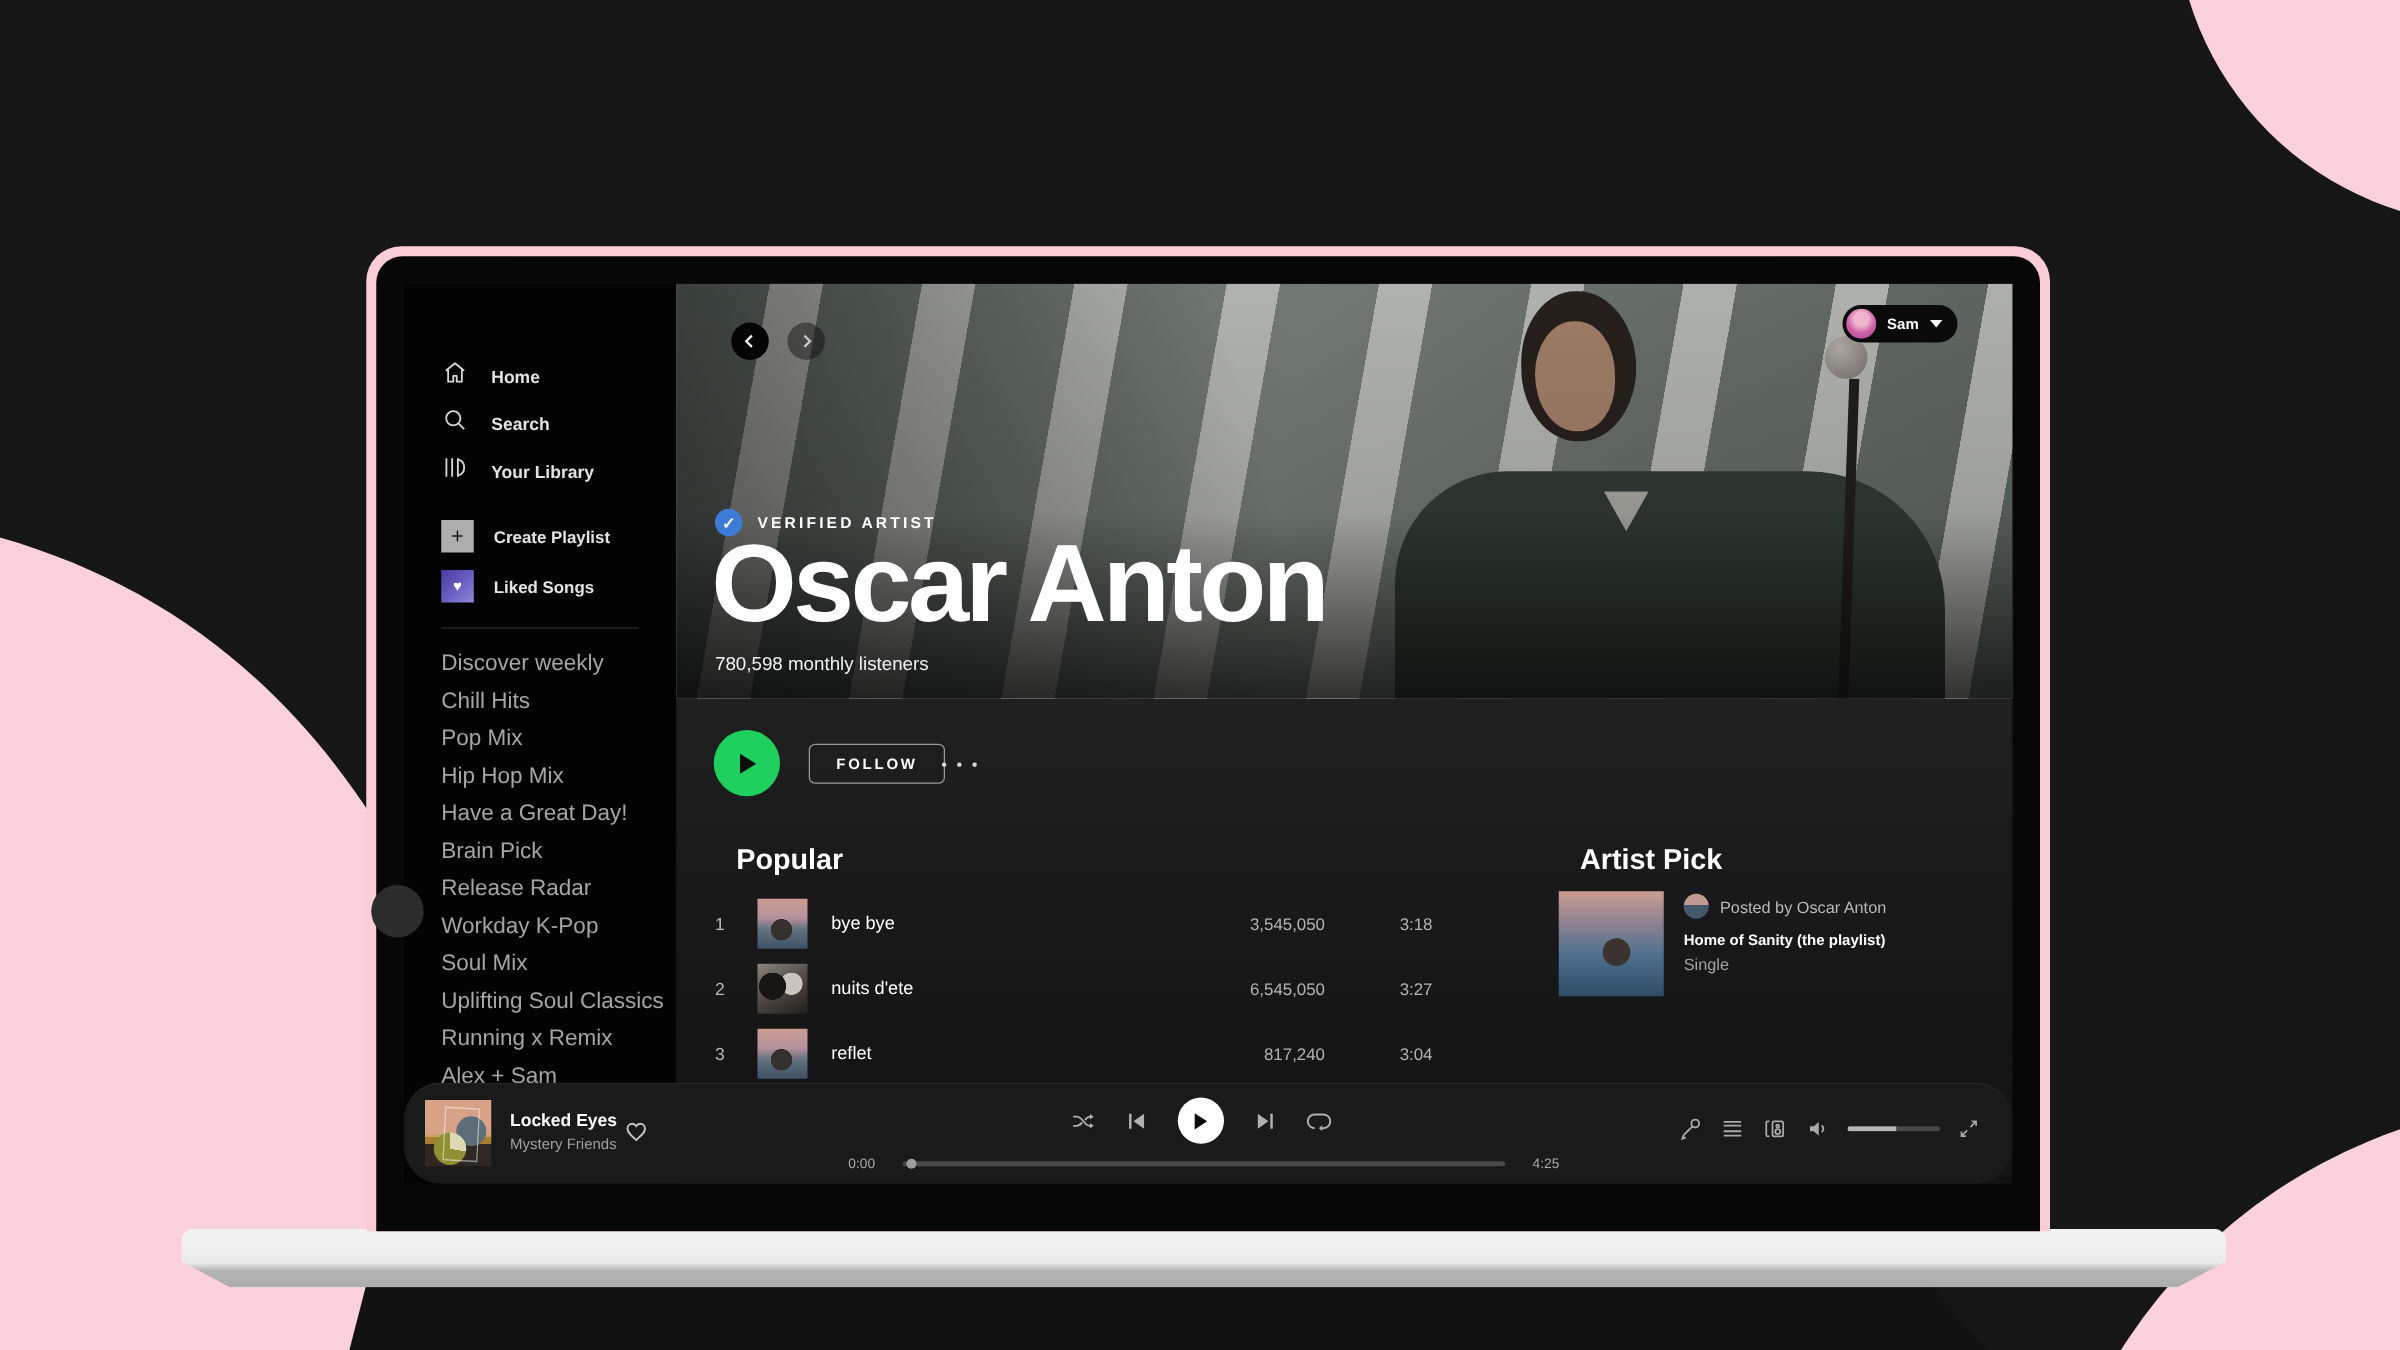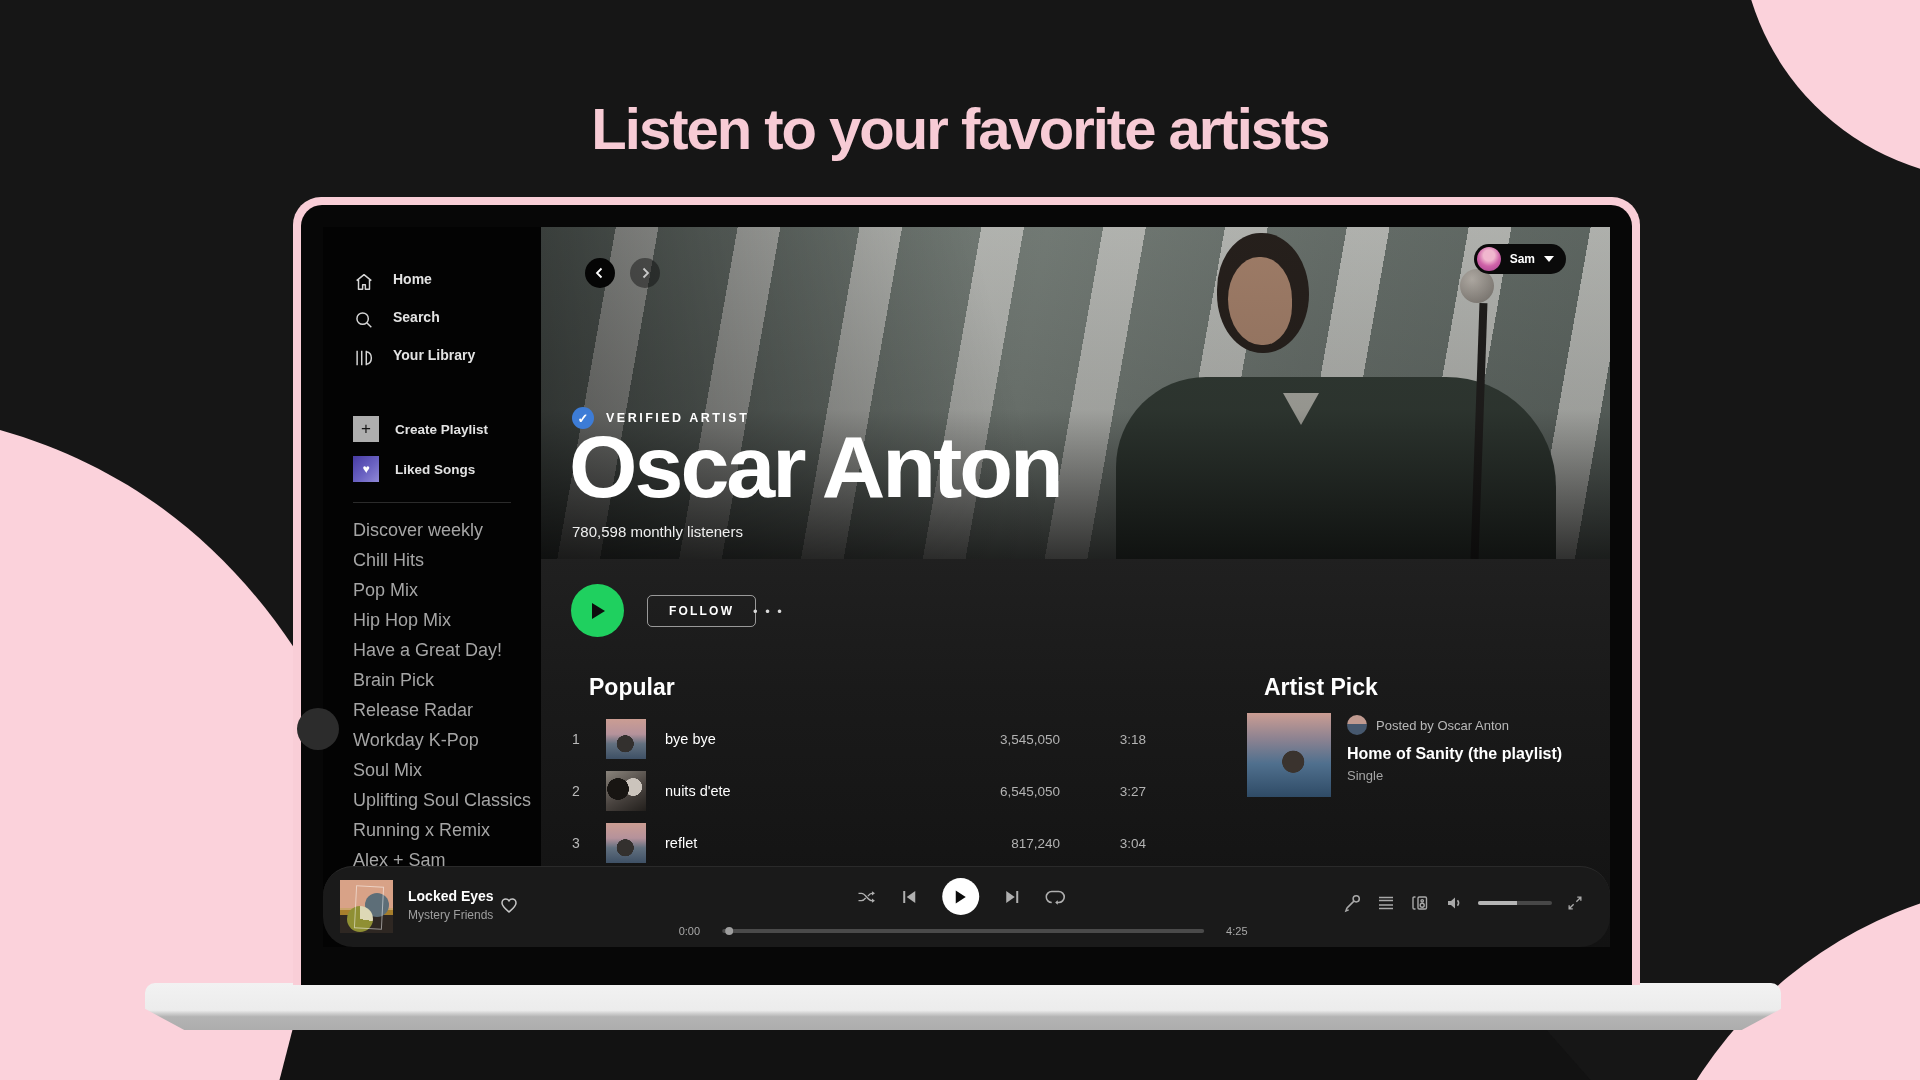--- a/index.html
+++ b/index.html
@@ -19,21 +19,21 @@
         clip-path:polygon(0 0,100% 0,100% 55%,97.6% 100%,2.4% 100%,0 55%);}
   .deco-dot{position:absolute;left:297px;top:708px;width:42px;height:42px;border-radius:50%;background:#2c2c2c;z-index:6;}
 
   
   .laptop{position:absolute;left:293px;top:197px;width:1347px;height:788px;background:#f9ced7;border-radius:28px 28px 0 0;}
   .screen{position:absolute;left:8px;top:8px;right:8px;bottom:0;background:#070707;border-radius:21px 21px 0 0;}
   .app{position:absolute;left:22px;top:22px;right:22px;bottom:38px;background:#0c0c0c;display:flex;overflow:hidden;}
 
   
   .sidebar{width:218px;flex:none;background:#030303;padding:44px 0 0 30px;box-sizing:border-box;}
-  .nav-item{display:flex;align-items:flex-start;gap:18px;height:38px;color:#e3e3e3;font-size:14px;font-weight:700;cursor:pointer;}
+  .nav-item{display:flex;align-items:flex-end;gap:18px;height:38px;color:#e3e3e3;font-size:14px;font-weight:700;cursor:pointer;}
   .nicon{width:22px;height:22px;display:flex;align-items:center;justify-content:center;}
   .side-actions{margin-top:24px;}
   .act-item{display:flex;align-items:center;gap:16px;height:40px;color:#e3e3e3;font-size:13.5px;font-weight:700;cursor:pointer;}
   .tile{width:26px;height:26px;display:flex;align-items:center;justify-content:center;flex:none;}
   .tile-plus{background:#aeaeae;color:#141414;font-size:17px;font-weight:400;}
   .tile-heart{background:linear-gradient(135deg,#473ba3 0%,#6a62c2 55%,#9089d8 100%);color:#fff;font-size:12px;}
   .divider{width:158px;height:1px;background:#2b2b2b;margin:13px 0 12px;}
   .pl{height:30px;line-height:30px;font-size:18px;color:#a5a5a5;cursor:pointer;white-space:nowrap;}
 
   
@@ -97,21 +97,21 @@
   .th2{background:radial-gradient(circle at 30% 45%,#181512 0 30%,rgba(0,0,0,0) 31%),
         radial-gradient(circle at 68% 40%,#cbc4bc 0 24%,rgba(0,0,0,0) 25%),
         linear-gradient(150deg,#8a847c 0%,#4a4440 55%,#221f1c 100%);}
 
   .pick-card{position:absolute;left:706px;top:486px;display:flex;gap:16px;cursor:pointer;}
   .pick-thumb{width:84px;height:84px;flex:none;background:
         radial-gradient(circle at 55% 58%,#3a332e 0 16%,rgba(0,0,0,0) 17%),
         linear-gradient(180deg,#cb9d93 0%,#8e8391 30%,#50708e 60%,#2f4b66 100%);}
   .posted{display:flex;align-items:center;gap:9px;color:#b8b8b8;font-size:13px;margin-top:2px;}
   .pavatar{width:20px;height:20px;border-radius:50%;background:linear-gradient(180deg,#c09a90 0 45%,#46586e 45% 100%);flex:none;}
-  .pick-name{margin-top:10px;color:#fff;font-size:16px;font-weight:700;}
+  .pick-name{margin-top:10px;color:#fff;font-size:12px;font-weight:700;}
   .pick-type{margin-top:5px;color:#a5a5a5;font-size:13px;}
 
   
   .player{position:absolute;left:0;right:0;bottom:0;height:80px;background:#1a1a1a;border-top:1px solid #2a2a2a;z-index:4;border-radius:30px;}
   .p-art{position:absolute;left:17px;top:13px;width:53px;height:53px;overflow:hidden;
          background:linear-gradient(180deg,#d8a287 0 52%,#caa36a 52% 56%,#a77f2c 56% 66%,#2e2722 66% 100%);}
   .p-art::before{content:"";position:absolute;left:25px;top:13px;width:24px;height:24px;border-radius:50%;background:#5d6e78;}
   .p-art::after{content:"";position:absolute;left:7px;top:26px;width:26px;height:26px;border-radius:50%;
          background:conic-gradient(#ddd8b6 0 100deg,#8f8f33 100deg 360deg);}
   .p-rect{position:absolute;left:15px;top:6px;width:26px;height:41px;border:1px solid rgba(255,255,255,.5);
@@ -141,21 +141,20 @@
 <div class="stage">
 
   <div class="circle-tr"></div>
   <svg class="blob-bl" viewBox="0 0 700 662">
     <path d="M0 12 C150 55 255 150 330 290 C395 412 425 530 436 662 L0 662 Z" fill="#fbd2db"></path>
   </svg>
   <div class="circle-br"></div>
   <div class="under-shadow"></div>
   <div class="base"></div>
 
-  <h1 class="headline">Listen to your favorite artists</h1>
 
   <div class="laptop">
     <div class="screen">
       <div class="app">
 
         <aside class="sidebar">
           <div class="nav-item">
             <span class="nicon">
               <svg width="22" height="22" viewBox="0 0 24 24" fill="none" stroke="#d6d6d6" stroke-width="1.6" stroke-linejoin="round">
                   <path d="M4 10.5 12 4l8 6.5M6 9.5V20h4.5v-5h3v5H18V9.5"></path>

